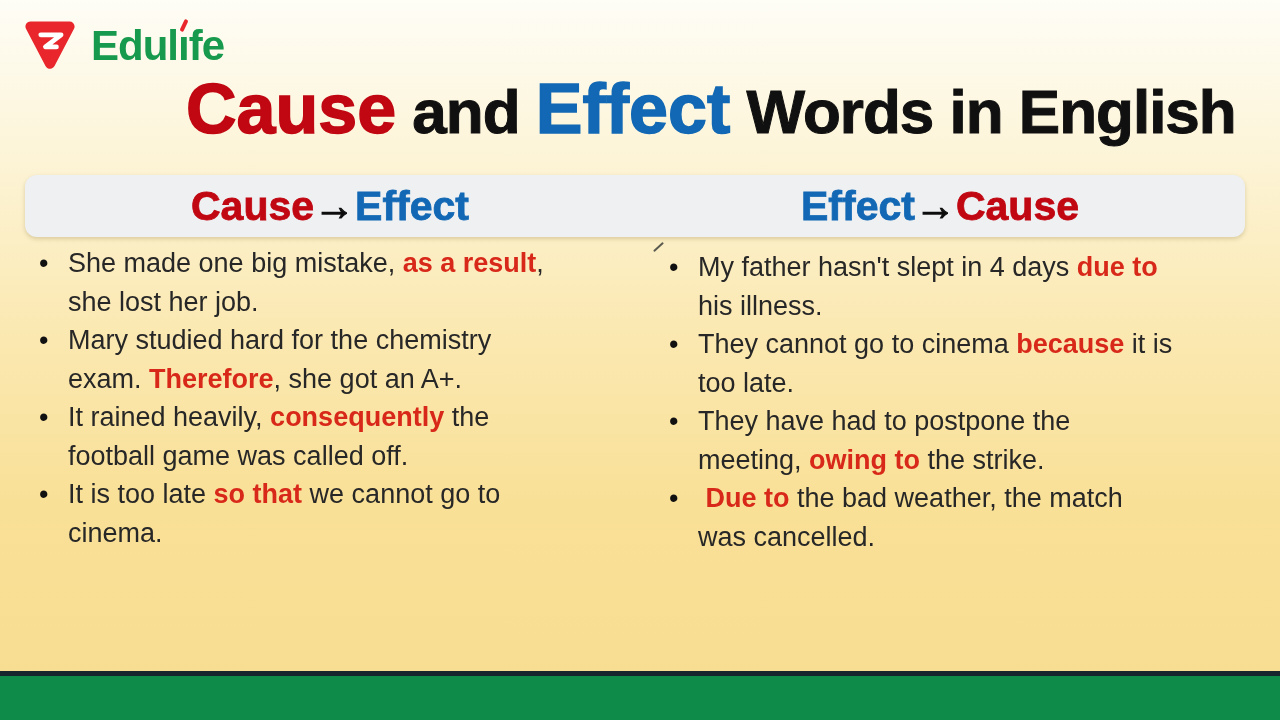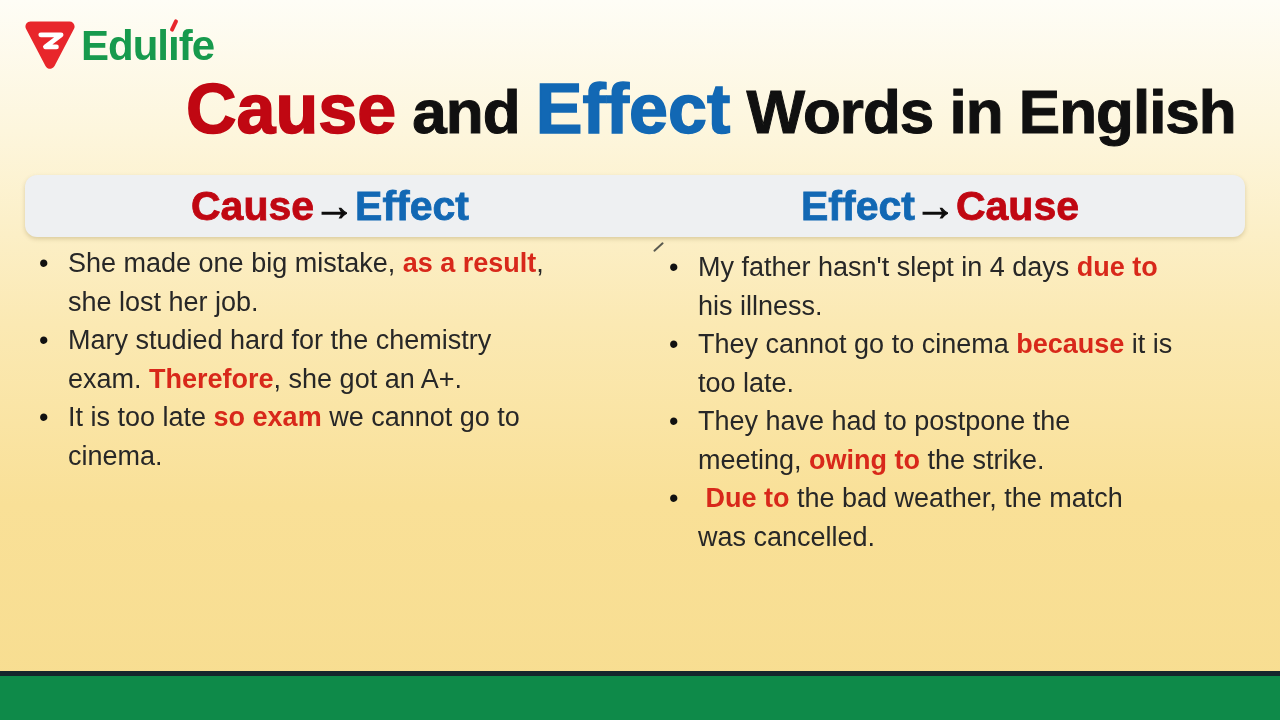--- a/index.html
+++ b/index.html
@@ -7,21 +7,21 @@
     position:relative;width:1280px;height:720px;overflow:hidden;
     font-family:"Liberation Sans","DejaVu Sans",sans-serif;
     background:linear-gradient(180deg,
       var(--bg-top,#fefdf6) 0%,
       #fdf6dd 18%,
       var(--bg-mid,#fbe9b3) 45%,
       #f9e097 70%,
       var(--bg-bottom,#f7dd90) 100%);
   }
   
-  .logo{position:absolute;left:22px;top:20px;display:flex;align-items:center;gap:3px;}
+  .logo{position:absolute;left:22px;top:20px;display:flex;align-items:center;gap:13px;}
   .logo svg{display:block;}
   .brand{color:var(--brand-green,#179a4d);font-size:42px;font-weight:700;letter-spacing:-1px;line-height:50px;}
   .brand-i{position:relative;}
   .brand-i .tick{position:absolute;left:4px;top:-3px;width:4px;height:13px;border-radius:2px;
     background:var(--logo-red,#e8262b);transform:rotate(26deg);}
   
   .title{position:absolute;left:186px;top:48px;white-space:nowrap;line-height:80px;}
   .title .c-red{color:var(--title-red,#c00712);font-size:70px;font-weight:700;-webkit-text-stroke:1.5px currentColor;}
   .title .c-blue{color:var(--title-blue,#1268b4);font-size:70px;font-weight:700;-webkit-text-stroke:1.5px currentColor;}
   .title .c-black{color:#101010;font-size:62px;font-weight:700;letter-spacing:-1px;-webkit-text-stroke:1px currentColor;}
@@ -75,21 +75,23 @@
         <span class="c-black">→ </span>
         <span class="c-red">Cause</span>
       </div>
   </div>
 
   <ul class="col left">
       <li class="item"><span>She made one big mistake, </span><span class="kw">as a result</span><span>,
 she lost her job.</span></li>
       <li class="item"><span>Mary studied hard for the chemistry
 exam. </span><span class="kw">Therefore</span><span>, she got an A+.</span></li>
-      <li class="item"><span>It is too late </span><span class="kw">so exam</span><span> we cannot go to
+      <li class="item"><span>It rained heavily, </span><span class="kw">consequently</span><span> the
+football game was called off.</span></li>
+      <li class="item"><span>It is too late </span><span class="kw">so that</span><span> we cannot go to
 cinema.</span></li>
     </ul>
   <ul class="col right">
       <li class="item"><span>My father hasn't slept in 4 days </span><span class="kw">due to</span><span>
 his illness.</span></li>
       <li class="item"><span>They cannot go to cinema </span><span class="kw">because</span><span> it is
 too late.</span></li>
       <li class="item"><span>They have had to postpone the
 meeting, </span><span class="kw">owing to</span><span> the strike.</span></li>
       <li class="item"><span> </span><span class="kw">Due to</span><span> the bad weather, the match

